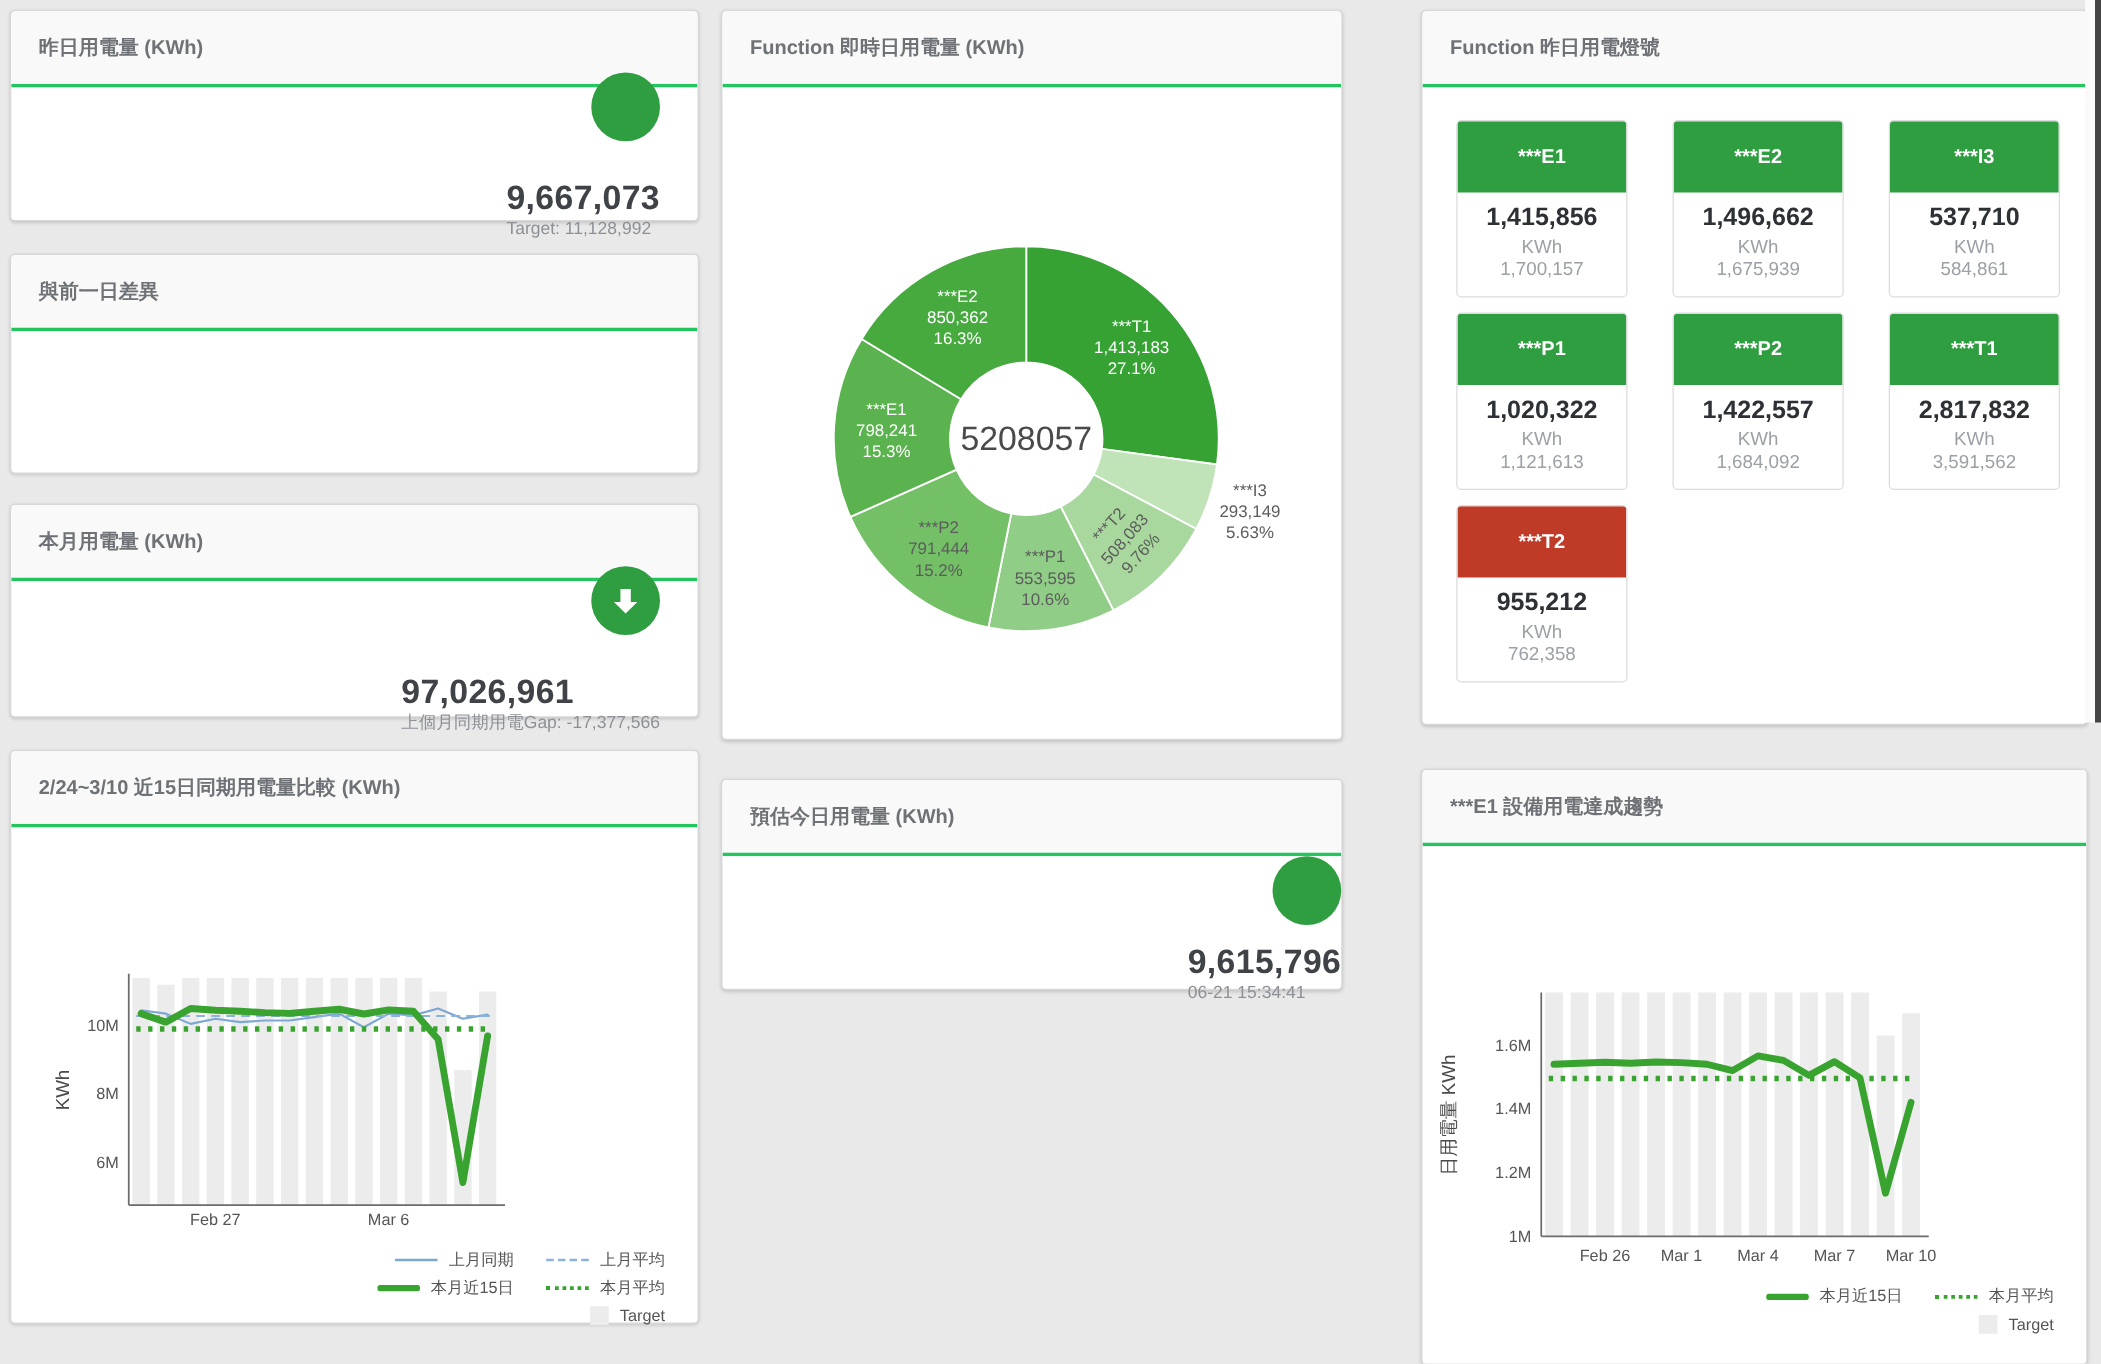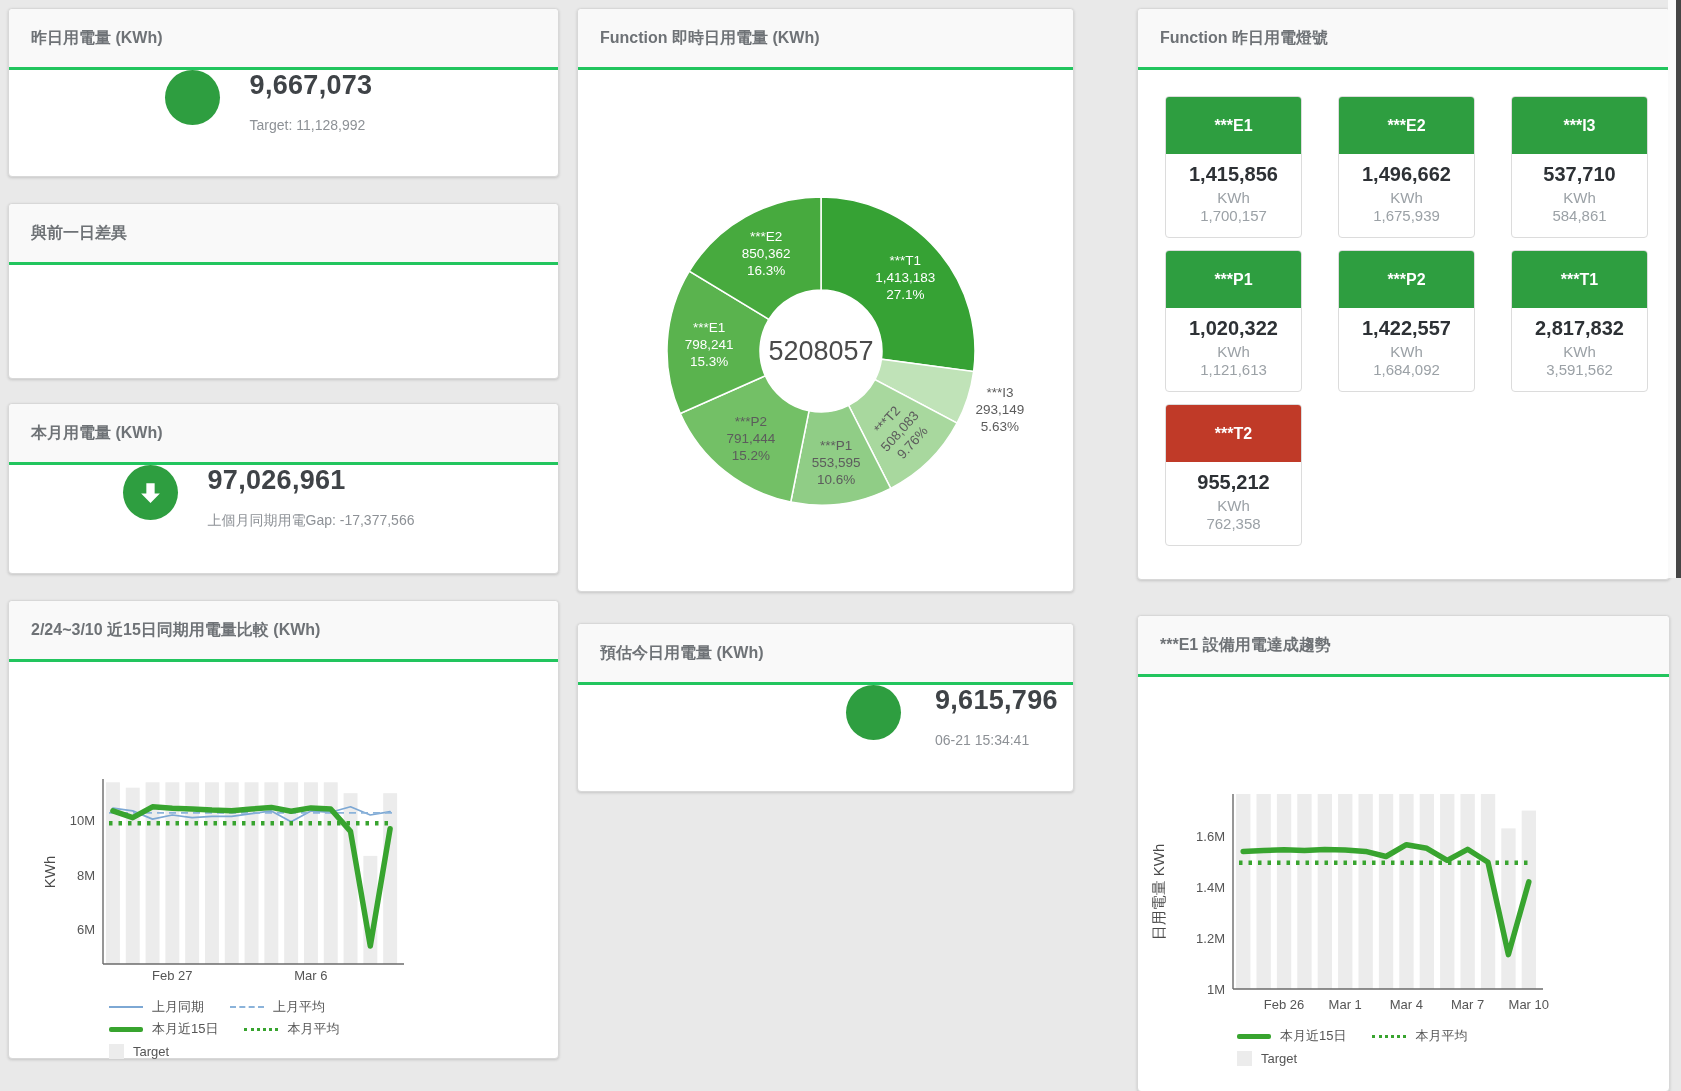--- a/index.html
+++ b/index.html
@@ -15,48 +15,48 @@
   #card-gap{left:8px;top:203px;width:549px;height:174px;}
   #card-month{left:8px;top:403px;width:549px;height:169px;}
   #card-compare{left:8px;top:600px;width:549px;height:457px;}
   
   #card-donut{left:577px;top:8px;width:495px;height:582px;}
   #card-estimate{left:577px;top:623px;width:495px;height:167px;}
   
   #card-lights{left:1137px;top:8px;width:531px;height:570px;}
   #card-trend{left:1137px;top:603px;width:531px;height:475px;margin-top:12px;}
 
-  .stat-body{display:flex;align-items:flex-start;height:calc(100% - 59px);justify-content:center;
-             padding-right:30px;gap:30px;}
-  .stat-body.shift-right{justify-content:flex-start;padding-left:268px;padding-right:12px;gap:34px;}
+  .stat-body{display:flex;align-items:flex-end;height:calc(100% - 59px);justify-content:center;
+             padding-right:30px;gap:30px;flex-direction:column;}
+  .stat-body.shift-right{justify-content:flex-start;padding-left:268px;padding-right:0;gap:14px;}
   .stat-icon{width:55px;height:55px;border-radius:50%;flex:0 0 55px;
              display:flex;align-items:center;justify-content:center;}
   .stat-icon.green{background:#2e9e40;}
   .stat-icon.red{background:#c23b28;}
   .stat-text .value{font-size:27px;font-weight:bold;color:#3f4347;letter-spacing:.3px;}
-  .stat-text .sub{font-size:14px;color:#8d9196;margin-top:16px;}
+  .stat-text .sub{font-size:14px;color:#8d9196;margin-top:0;}
 
   .tiles-grid{position:absolute;left:27px;top:87px;display:grid;
               grid-template-columns:repeat(3,137px);column-gap:36px;row-gap:12px;}
   .tile{width:137px;height:142px;border:1px solid #dcdcdc;border-radius:4px;background:#fff;
         overflow:hidden;box-sizing:border-box;cursor:default;}
   .tile-header{height:57px;display:flex;align-items:center;justify-content:center;
                color:#fff;font-weight:bold;font-size:16px;}
   .tile-header.green{background:#2e9e40;}
   .tile-header.red{background:#c03a28;}
   .tile-body{text-align:center;padding-top:9px;}
   .tile-value{font-size:20px;font-weight:bold;color:#2d3135;}
   .tile-unit{font-size:15px;color:#9ba1a6;margin-top:3px;}
   .tile-target{font-size:15px;color:#9ba1a6;margin-top:1px;}
 
   svg text{font-family:"Liberation Sans","DejaVu Sans",sans-serif;}
   .legend{font-size:13px;color:#555;}
   #card-compare .legend{margin-left:100px;}
   #card-trend .legend{margin-left:99px;}
-  .legend-row{display:flex;align-items:center;height:22px;}
+  .legend-row{display:flex;align-items:center;height:22px;justify-content:flex-end;}
   .legend-item{display:flex;align-items:center;margin-right:26px;cursor:pointer;}
   .sw{display:inline-block;margin-right:9px;}
   .sw-line{width:34px;height:0;border-top:2px solid;}
   .sw-dashed{width:34px;height:0;border-top:2px dashed;}
   .sw-dotted{width:34px;height:0;border-top:3px dotted;}
   .sw-thick{width:34px;height:5px;border-radius:2px;}
   .sw-square{width:15px;height:15px;}
   .edge-gutter{position:absolute;right:5px;top:0;width:8px;height:578px;background:#fafafa;}
   .edge-dark{position:absolute;right:0;top:0;width:5px;height:578px;background:#454545;}
 </style>

